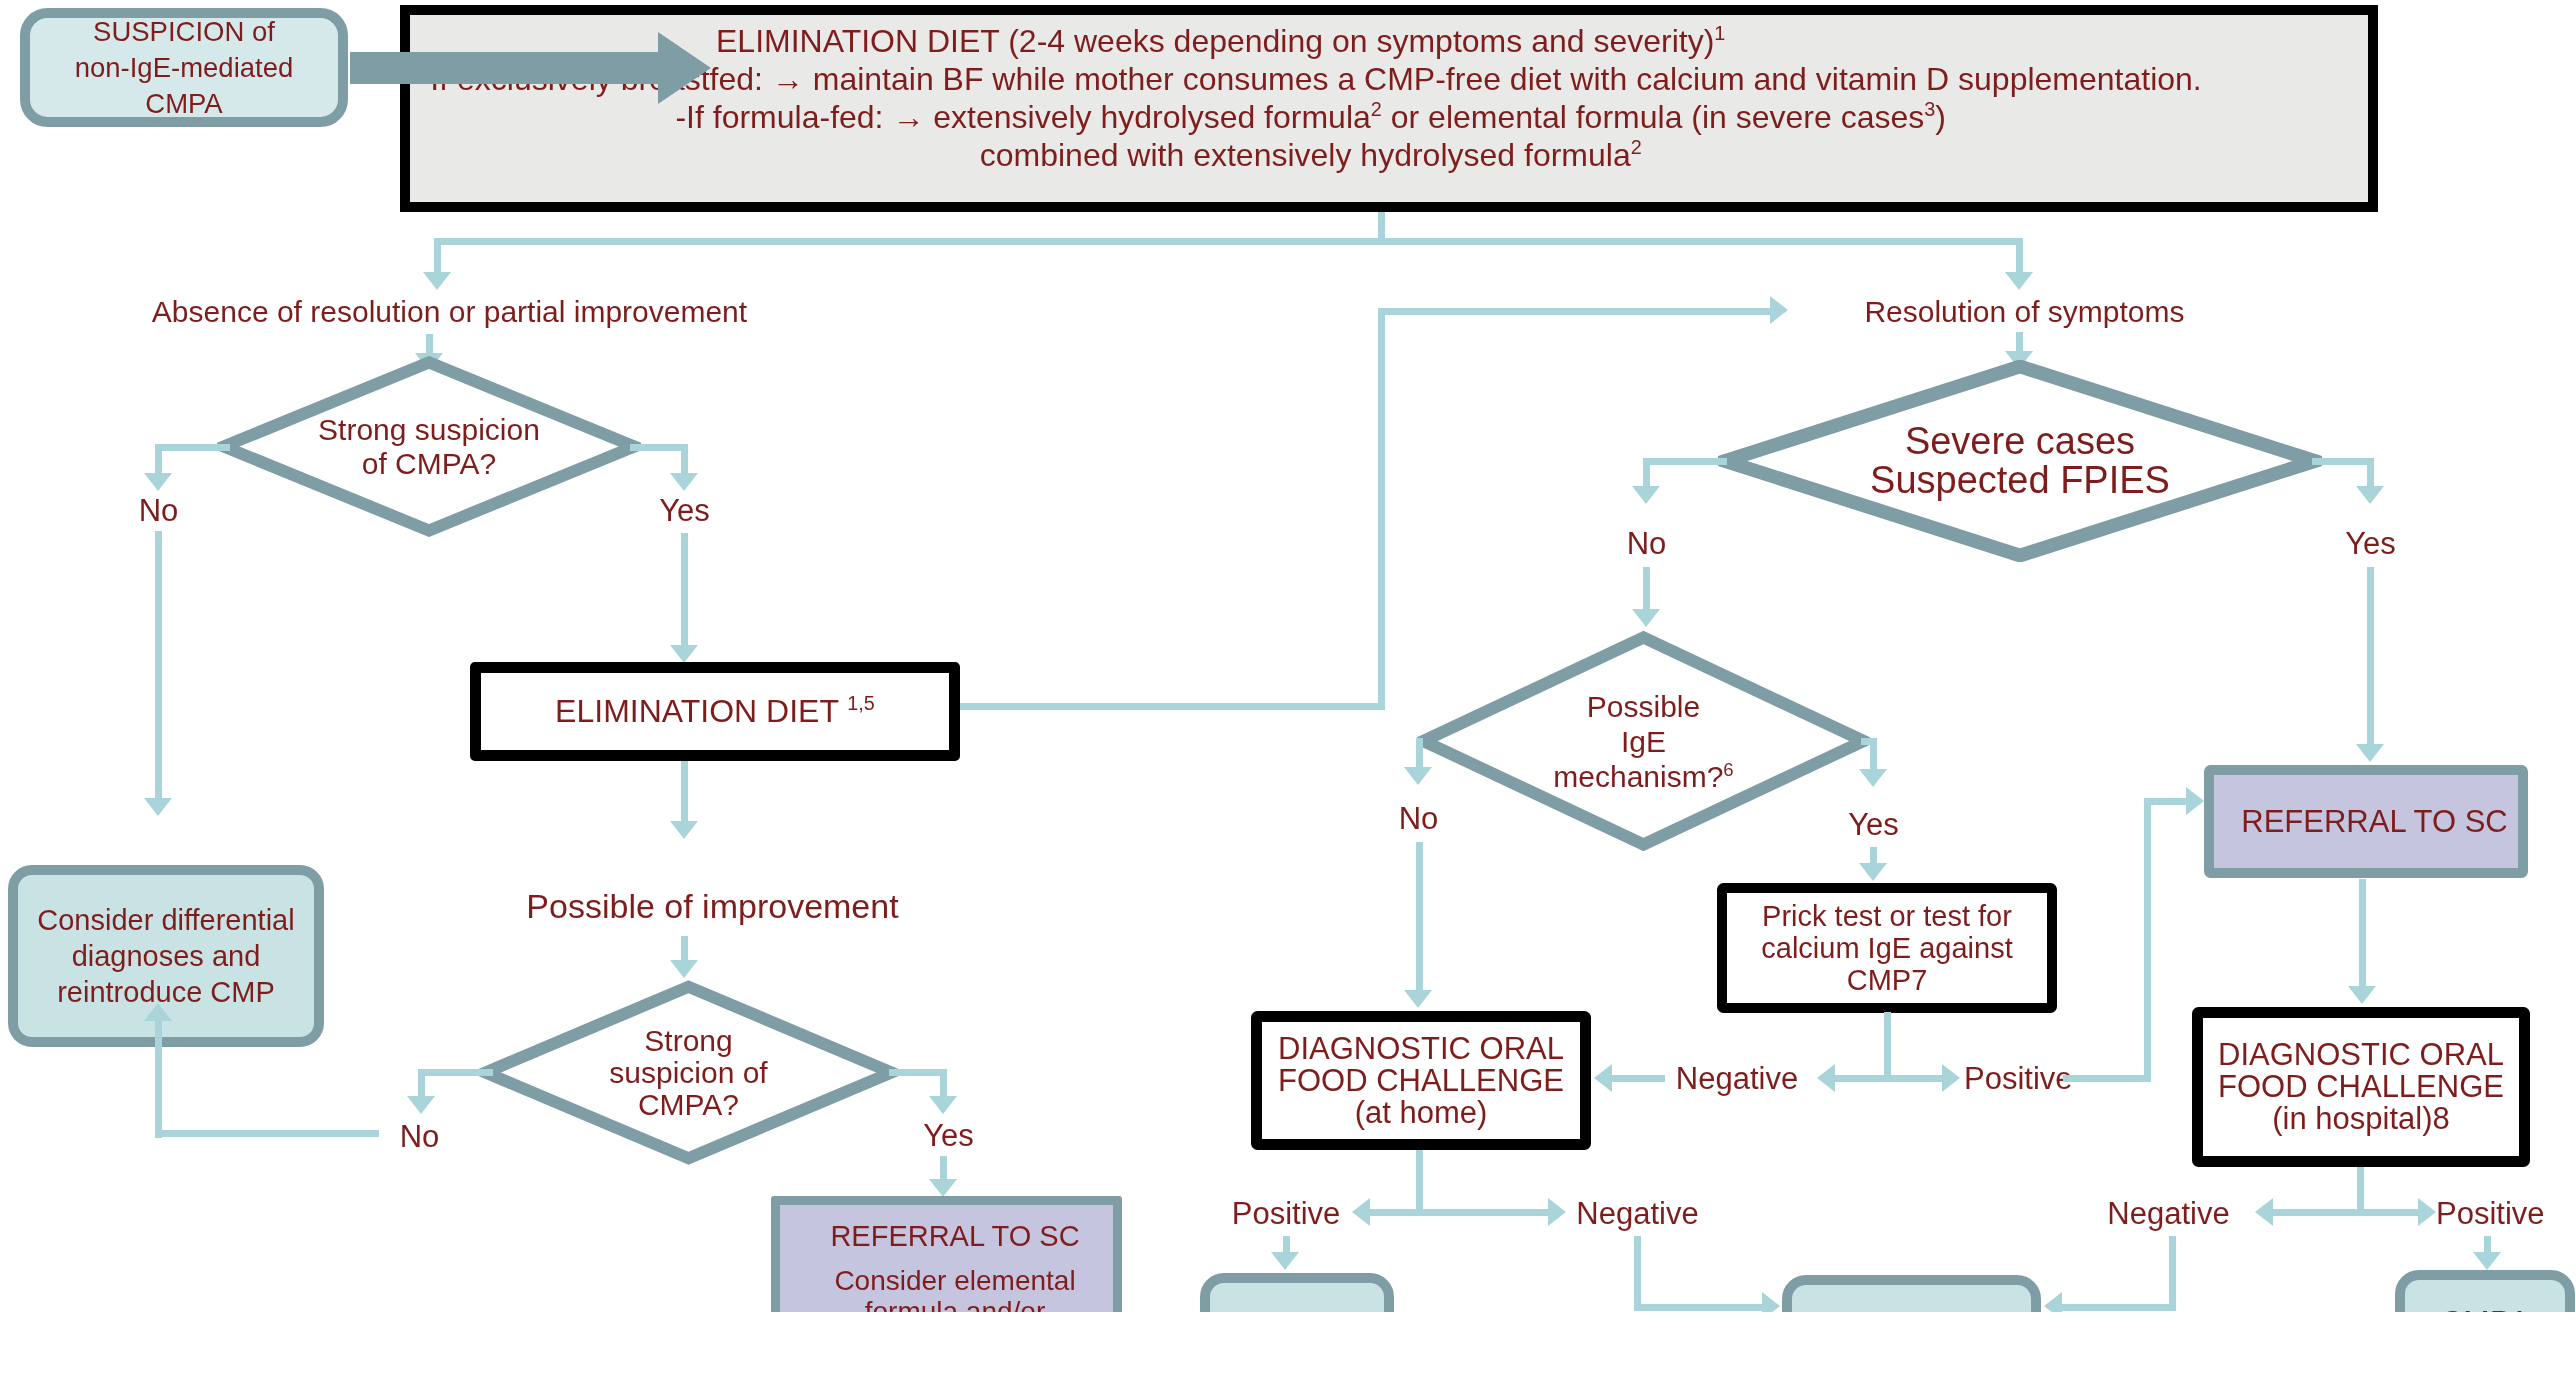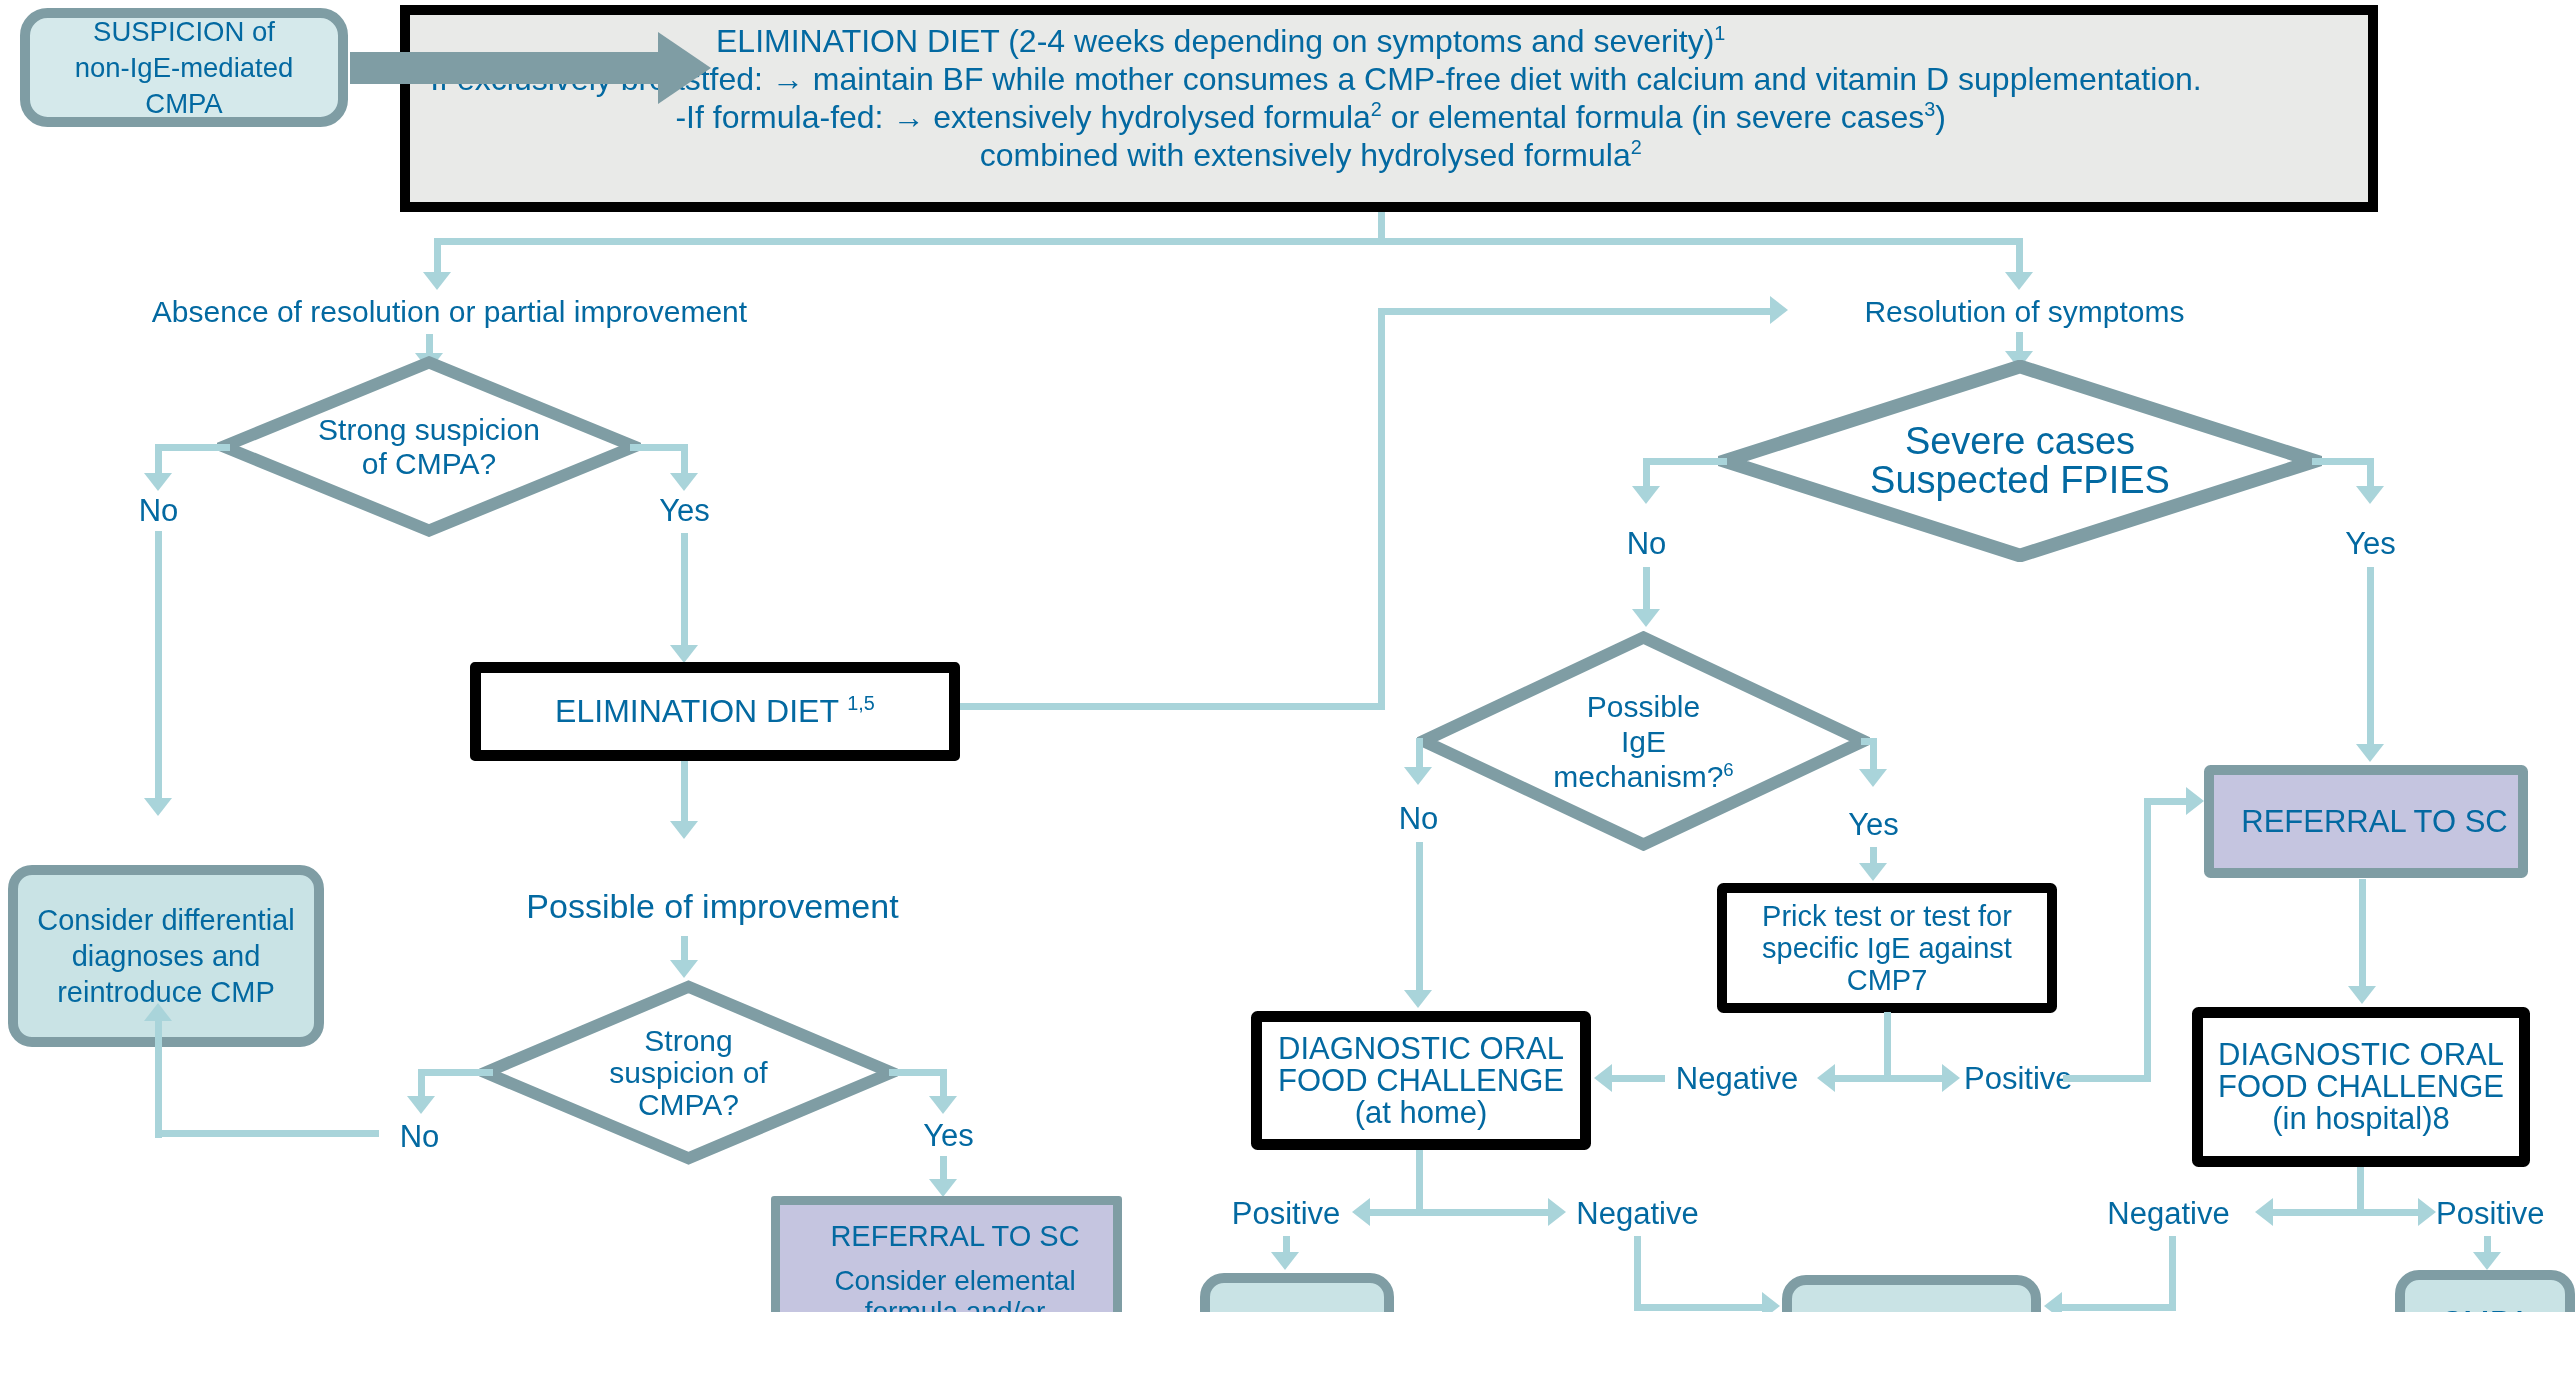--- a/index.html
+++ b/index.html
@@ -6,21 +6,21 @@
     --line:#a9d4da;
     --shape:#7f9da4;
     --teal:#c9e3e5;
     --teal-light:#d5e9eb;
     --lav:#c5c5e0;
     --graybox:#e9eae8;
   }
   html,body{margin:0;padding:0;background:#fff;}
   #canvas{
     position:relative;width:2576px;height:1312px;background:#ffffff;overflow:hidden;
-    font-family:"Liberation Sans","DejaVu Sans",sans-serif;color:#0369a1;
+    font-family:"Liberation Sans","DejaVu Sans",sans-serif;color:#7f1d1d;
   }
   .ln{position:absolute;background:var(--line);}
   .ah{position:absolute;width:0;height:0;border:solid transparent;}
   .ah.d{border-width:18px 14.6px 0 14.6px;border-top-color:var(--line);}
   .ah.u{border-width:0 14.6px 18px 14.6px;border-bottom-color:var(--line);}
   .ah.l{border-width:14.6px 18px 14.6px 0;border-right-color:var(--line);}
   .ah.r{border-width:14.6px 0 14.6px 18px;border-left-color:var(--line);}
   .box{position:absolute;box-sizing:border-box;display:flex;flex-direction:column;align-items:center;justify-content:center;text-align:center;}
   .tealbox{background:var(--teal);border:10.5px solid var(--shape);border-radius:24px;}
   .lavbox{background:var(--lav);border:10.5px solid var(--shape);border-radius:6.5px;padding-left:17px;}
@@ -193,21 +193,21 @@
   <div class="ln" style="left:1861px;top:738px;width:16px;height:7.3px;"></div>
   <div class="ln" style="left:1870px;top:738px;width:7.3px;height:32px;"></div>
   <div class="ah d" style="left:1859px;top:769px;"></div>
   <div class="lbl" style="left:1833px;top:806px;width:81px;">Yes</div>
   <div class="ln" style="left:1870px;top:847px;width:7.3px;height:18px;"></div>
   <div class="ah d" style="left:1859px;top:863px;"></div>
 
   <div class="box blackbox" style="left:1717px;top:883px;width:340px;height:130px;font-size:29px;line-height:32px;border-width:10.5px;">
     <div>
         <div class="tl">Prick test or test for</div>
-        <div class="tl">specific IgE against</div>
+        <div class="tl">calcium IgE against</div>
         <div class="tl">CMP7</div>
       </div>
   </div>
 
   <div class="ln" style="left:1884px;top:1012px;width:7.3px;height:70px;"></div>
   <div class="ln" style="left:1835px;top:1075px;width:107px;height:7.3px;"></div>
   <div class="ah l" style="left:1817px;top:1064px;"></div>
   <div class="ah r" style="left:1942px;top:1064px;"></div>
   <div class="lbl" style="left:1660px;top:1060px;width:154px;">Negative</div>
   <div class="lbl" style="left:1964px;top:1060px;width:97px;">Positive</div>

